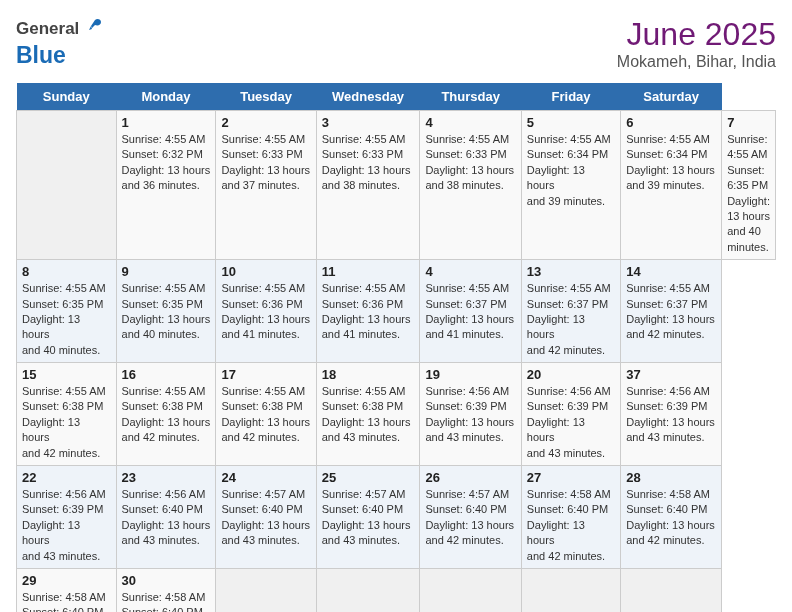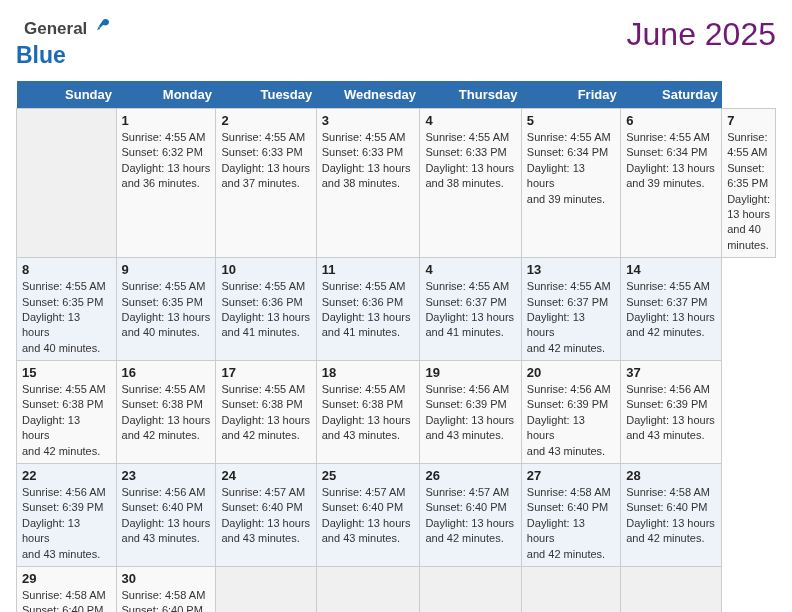--- a/index.html
+++ b/index.html
@@ -35,21 +35,21 @@
     }
     table {
       width: 100%;
       border-collapse: collapse;
       font-size: 11px;
     }
     thead tr th {
       background-color: #2e6dae;
       color: white;
       padding: 6px 4px;
-      text-align: right;
+      text-align: center;
       font-size: 13px;
       font-weight: bold;
     }
     tbody tr td {
       border: 1px solid #ccc;
       padding: 4px 5px;
       vertical-align: top;
       width: 14.28%;
       min-height: 80px;
       height: 80px;
@@ -77,21 +77,20 @@
       background: #f0f0f0 !important;
     }
     .logo-row {
       display: flex;
       align-items: center;
     }
     .logo-text-general {
       color: #444;
       font-weight: bold;
       font-size: 17px;
-      margin-left: 8px;
     }
     .logo-text-blue {
       color: #1a6bb5;
       font-weight: bold;
       font-size: 23px;
     }
     .logo-bird {
       display: inline-block;
       margin-left: 2px;
     }
@@ -109,20 +108,21 @@
           <path d="M10 10 L8 14 L11 13 Z" fill="#1a6bb5"></path>
         </svg>
       </span>
     </div>
     <div>
       <span class="logo-text-blue">Blue</span>
     </div>
   </div>
   <div class="title-block">
     <div class="cal-title">June 2025</div>
+    <div class="cal-subtitle">Mokameh, Bihar, India</div>
   </div>
 </div>
 
 <table>
   <thead>
     <tr>
     <th>Sunday</th>
         <th>Monday</th>
         <th>Tuesday</th>
         <th>Wednesday</th>

